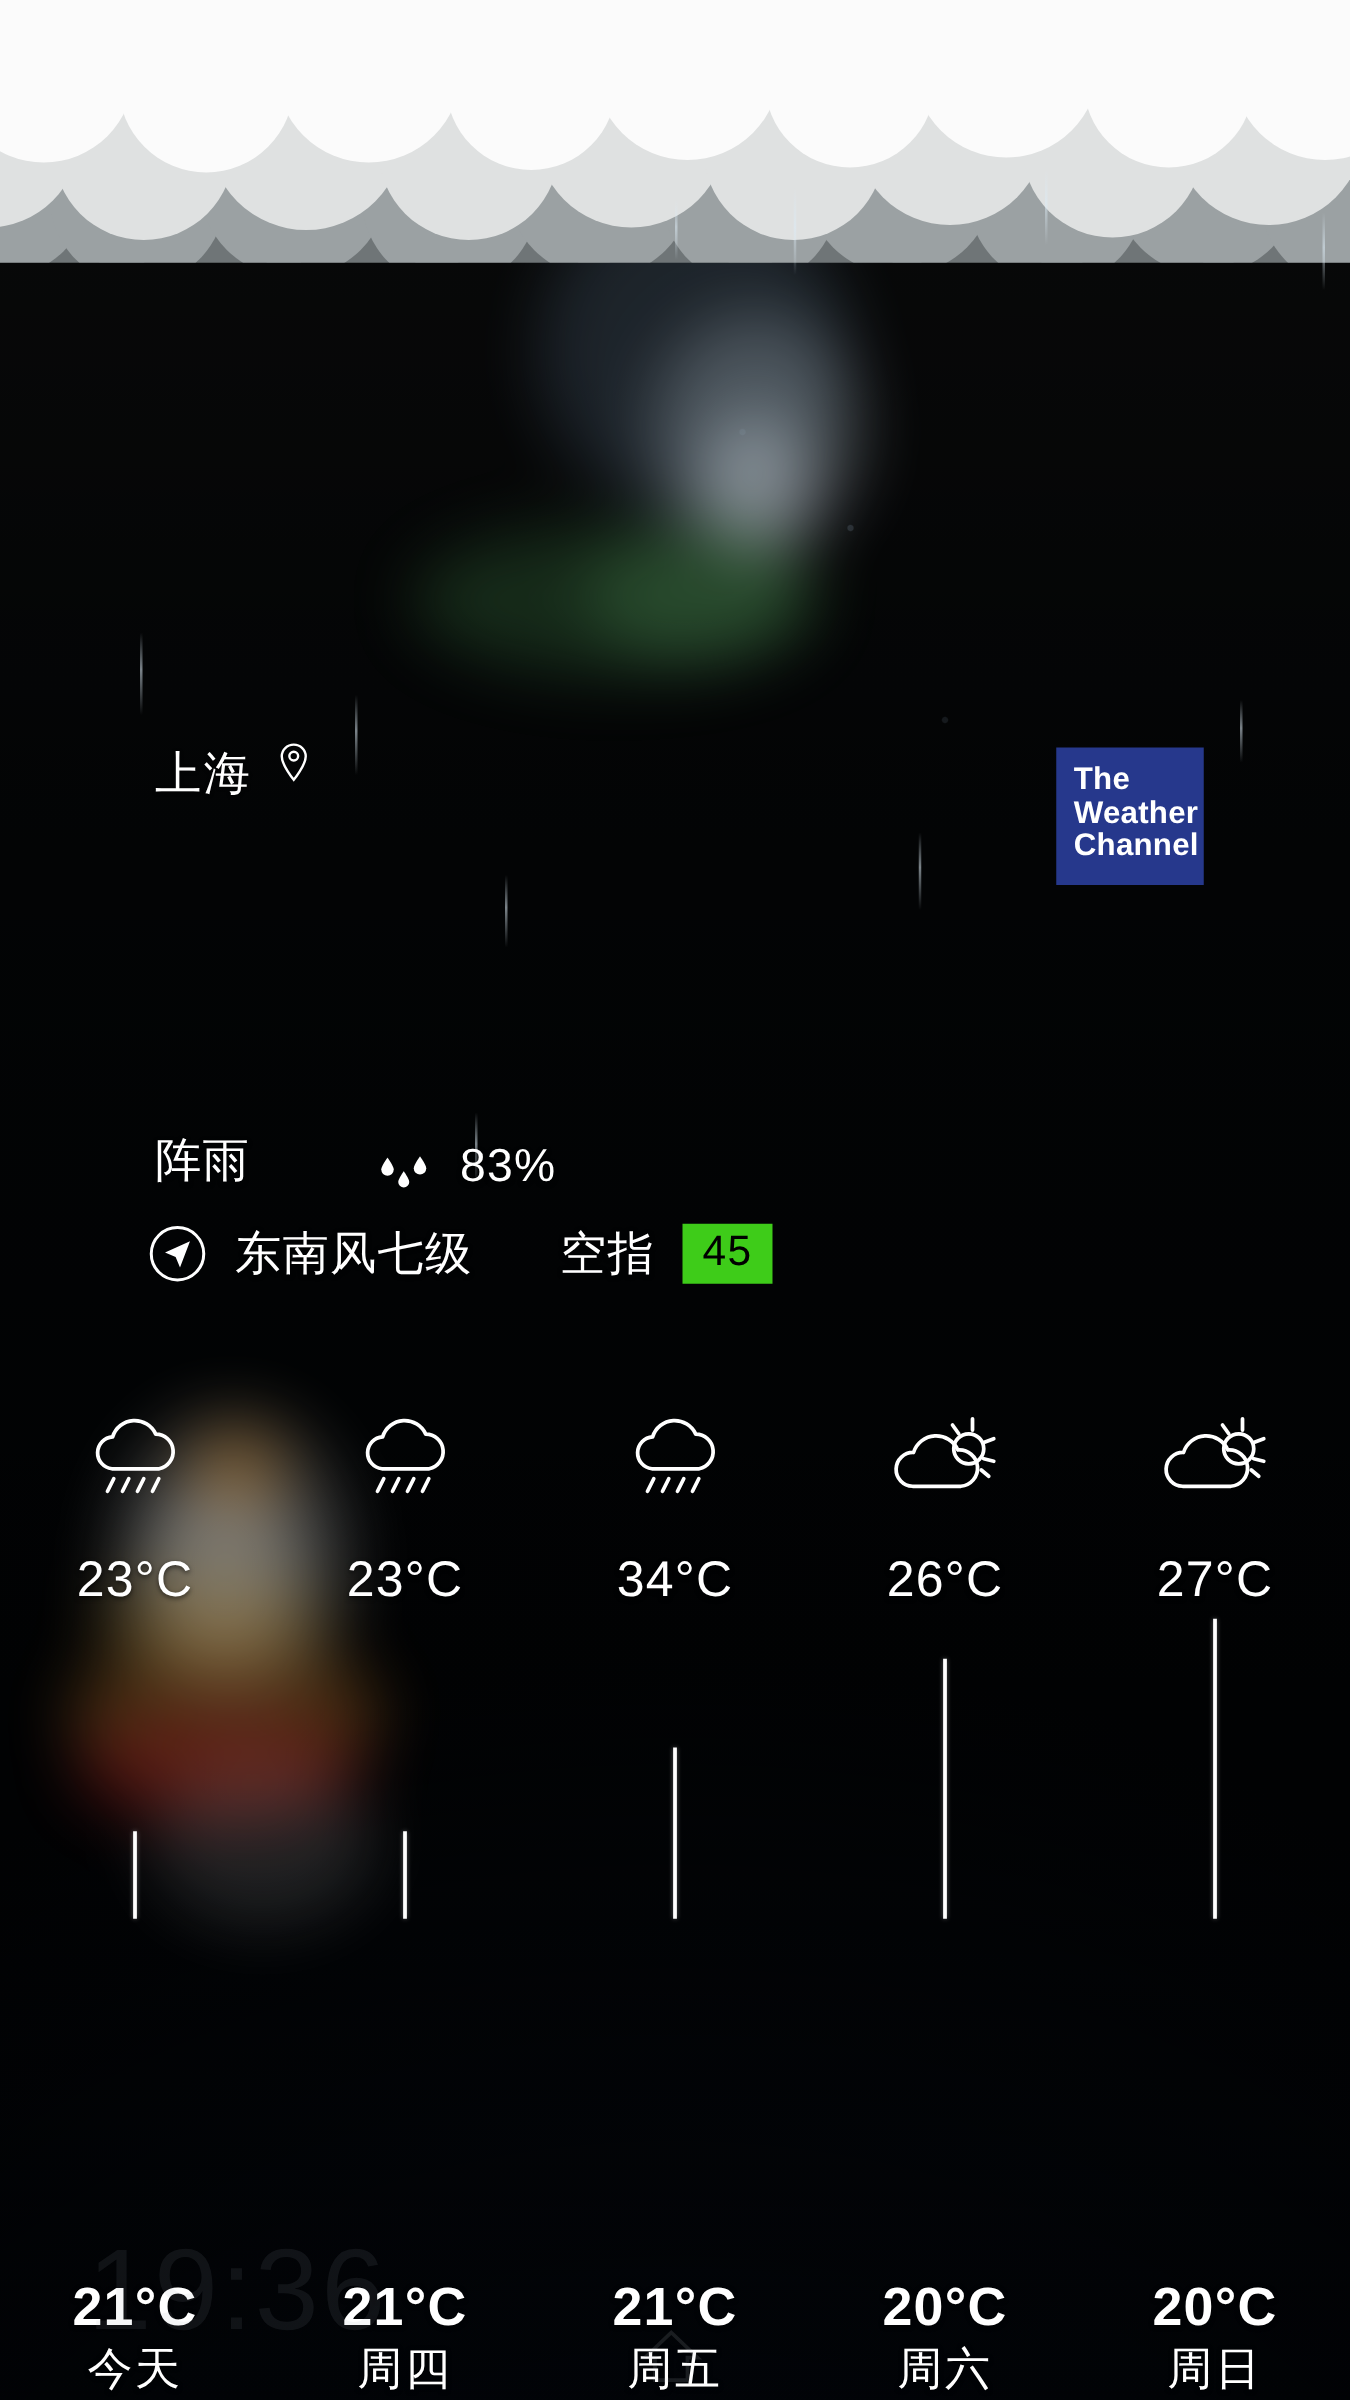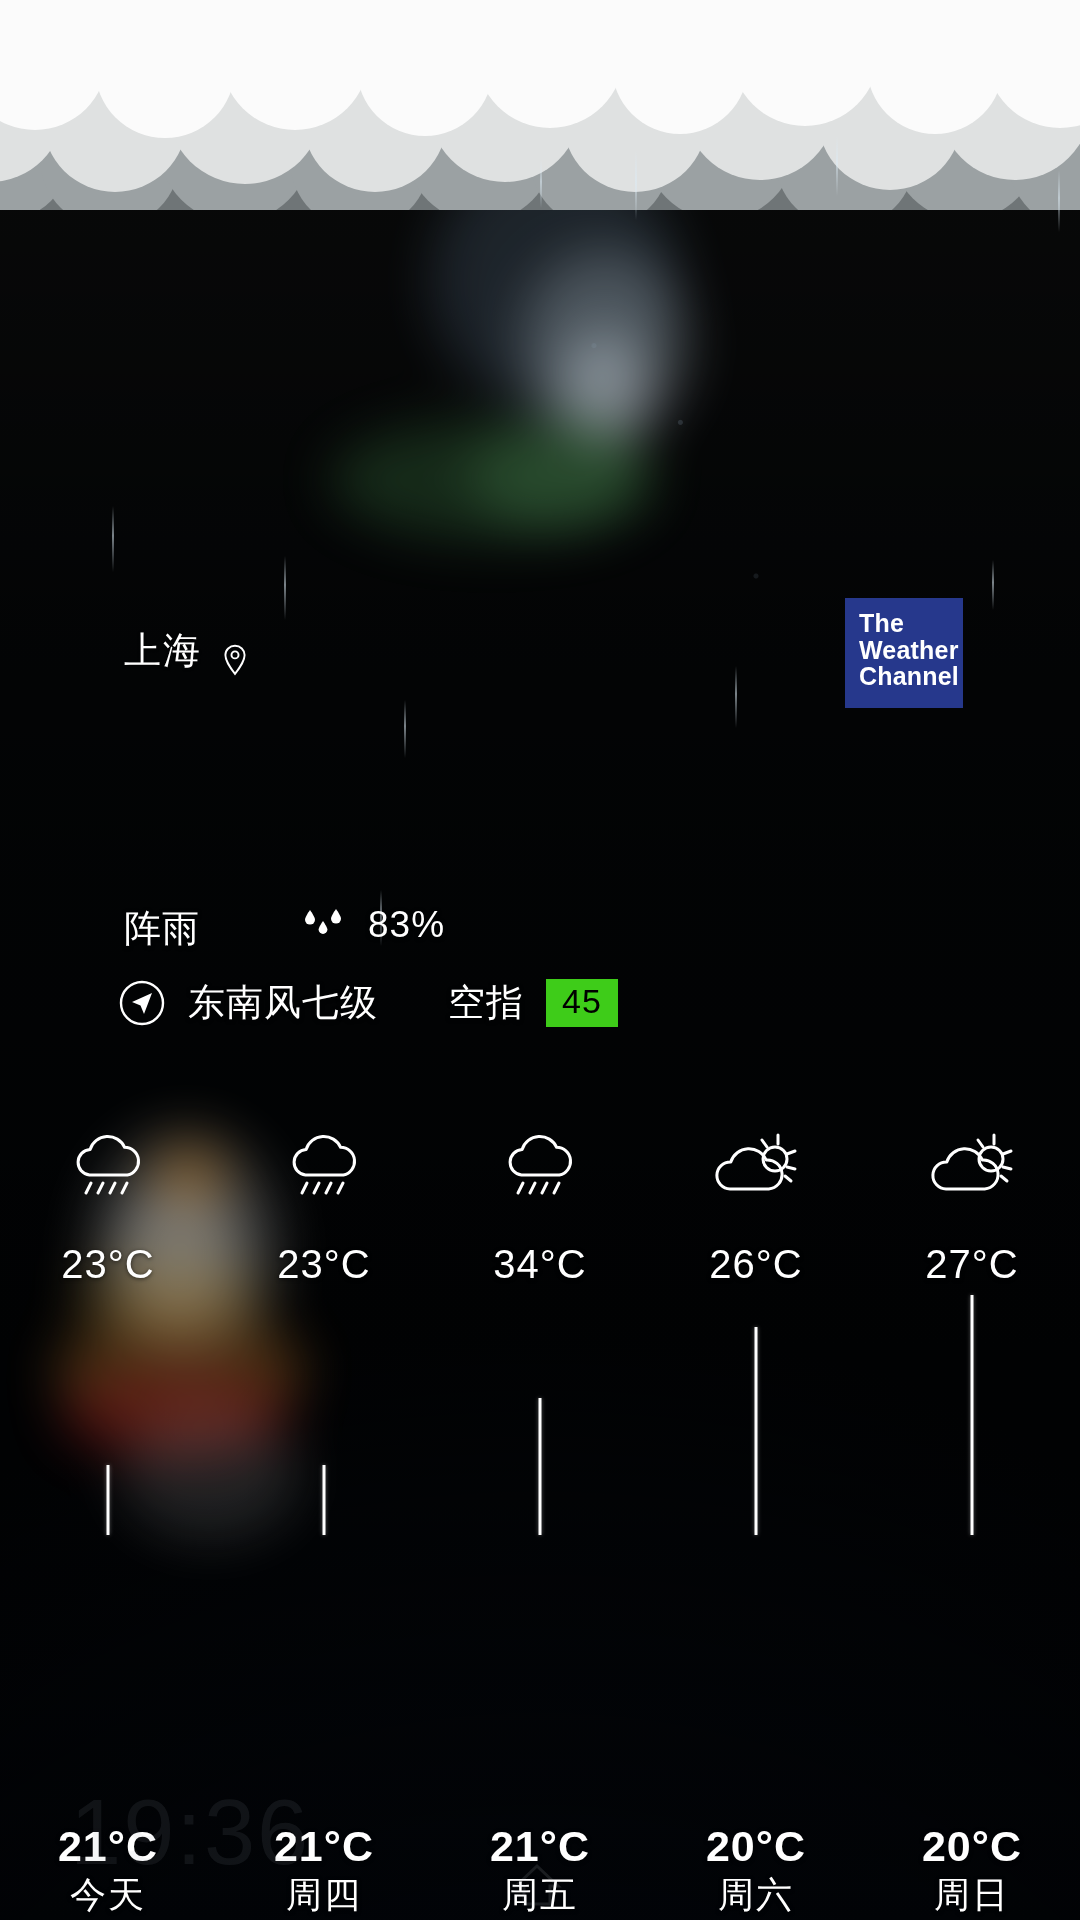--- a/index.html
+++ b/index.html
@@ -45,21 +45,21 @@
   
   #clouds{ position:absolute; top:0; left:0; width:1080px; height:210px; overflow:hidden; }
   #clouds svg{ display:block; }
 
   
   .rain{ position:absolute; width:2px; background:linear-gradient(180deg, rgba(255,255,255,0) 0%, rgba(220,235,245,.55) 45%, rgba(255,255,255,0) 100%); }
 
   
   #content{ position:absolute; inset:0; }
 
-  .city-row{ position:absolute; left:124px; top:594px; display:flex; align-items:flex-end; gap:20px;margin-top:32px; }
+  .city-row{ position:absolute; left:124px; top:594px; display:flex; align-items:flex-start; gap:20px; }
   .city-name{ font-size:37px; font-weight:400; letter-spacing:2px; color:#fff;
               text-shadow:0 1px 3px rgba(0,0,0,.6); }
   .pin-icon{ width:26px; height:32px; }
 
   .temp-block{ position:absolute; left:118px; top:640px; display:flex; align-items:flex-start; }
   .big-temp{
     font-size:228px; line-height:.88;
     font-weight:100;
     font-family:"DejaVu Sans","Liberation Sans",sans-serif;
     letter-spacing:-4px;
@@ -67,21 +67,21 @@
     text-shadow:0 2px 8px rgba(0,0,0,.45);
     transform:scaleX(1.02);
   }
   .deg-unit{ font-size:44px; font-weight:300; margin-top:55px; margin-left:28px; letter-spacing:1px;
              text-shadow:0 1px 3px rgba(0,0,0,.6); }
 
   .date-row{ position:absolute; left:420px; top:806px; font-size:40px; font-weight:300;
              letter-spacing:1px; white-space:nowrap; text-shadow:0 1px 4px rgba(0,0,0,.6); }
   .date-row .weekday{ margin-left:28px; }
 
-  .cond-row{ position:absolute; left:124px; top:904px; display:flex; align-items:flex-start; white-space:nowrap; }
+  .cond-row{ position:absolute; left:124px; top:904px; display:flex; align-items:flex-end; white-space:nowrap; }
   .cond-text{ font-size:37px; font-weight:300; letter-spacing:1px; text-shadow:0 1px 4px rgba(0,0,0,.6); }
   .drops-icon{ width:46px; height:34px; margin-left:100px; }
   .humid-text{ font-size:37px; font-weight:300; margin-left:22px; letter-spacing:1px;
                text-shadow:0 1px 4px rgba(0,0,0,.6); }
 
   .wind-row{ position:absolute; left:118px; top:978px; display:flex; align-items:center; white-space:nowrap; }
   .compass-icon{ width:48px; height:48px; }
   .wind-text{ font-size:37px; font-weight:300; margin-left:22px; letter-spacing:1px;
               text-shadow:0 1px 4px rgba(0,0,0,.6); }
   .aqi-label{ font-size:37px; font-weight:300; margin-left:70px; letter-spacing:1px;

